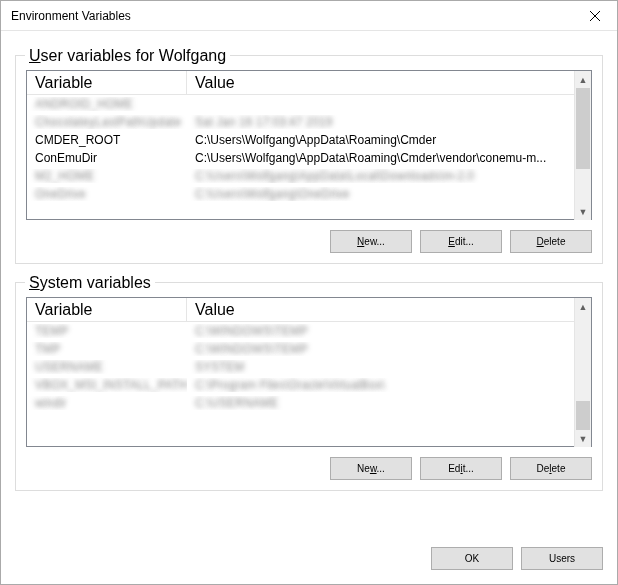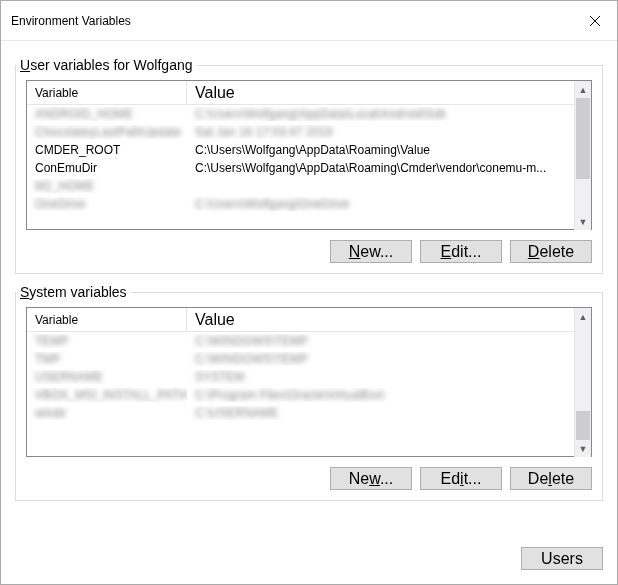--- a/index.html
+++ b/index.html
@@ -12,21 +12,21 @@
   }
   .window {
     width: 618px;
     height: 585px;
     border: 1px solid #aaa;
     display: flex;
     flex-direction: column;
     background: #fff;
   }
   .titlebar {
-    height: 40px;
+    height: 30px;
     display: flex;
     align-items: center;
     padding: 0 0 0 10px;
     border-bottom: 1px solid #e5e5e5;
     justify-content: space-between;
   }
   .titlebar-title {
     flex: 1;
     font-size: 12px;
   }
@@ -47,24 +47,24 @@
   }
   .group {
     border: 1px solid #ddd;
     position: relative;
     margin-top: 10px;
     padding: 14px 10px 10px 10px;
   }
   .group-label {
     position: absolute;
     top: -9px;
-    left: 0;
+    left: 9px;
     background: #fff;
     padding: 0 4px;
-    font-size: 14px;
+    font-size: 16px;
     color: #000;
   }
   .list {
     border: 1px solid #828790;
     background: #fff;
     position: relative;
   }
   .list-inner {
     display: flex;
   }
@@ -75,21 +75,21 @@
   .list-header {
     display: flex;
     background: #fff;
     border-bottom: 1px solid #e5e5e5;
     height: 24px;
     align-items: center;
   }
   .col-var {
     width: 160px;
     padding: 0 8px;
-    font-size: 12px;
+    font-size: 16px;
     border-right: 1px solid #e5e5e5;
     height: 100%;
     display: flex;
     align-items: center;
     text-align: right;
   }
   .col-val {
     flex: 1;
     padding: 0 8px;
     font-size: 16px;
@@ -150,21 +150,21 @@
     justify-content: flex-end;
     gap: 8px;
     margin-top: 10px;
   }
   .btn {
     width: 82px;
     height: 23px;
     border: 1px solid #adadad;
     background: #e1e1e1;
     font-family: inherit;
-    font-size: 16px;
+    font-size: 10px;
     cursor: pointer;
     padding: 0;
   }
   .footer {
     display: flex;
     justify-content: flex-end;
     gap: 8px;
     padding: 10px 14px 14px 14px;
   }
   .u { text-decoration: underline; }
@@ -195,36 +195,36 @@
       <div class="list user">
         <div class="list-inner">
           <div class="list-body">
             <div class="list-header">
               <div class="col-var">Variable</div>
               <div class="col-val">Value</div>
             </div>
             <div class="rows" id="user-rows">
                 <div class="row">
                   <div class="cell-var blurred">ANDROID_HOME</div>
-                  <div class="cell-val blurred">C:\Users\Wolfgang\AppData\Local\Android\Sdk</div>
                 </div>
                 <div class="row">
                   <div class="cell-var blurred">ChocolateyLastPathUpdate</div>
                   <div class="cell-val blurred">Sat Jan 16 17:03:47 2019</div>
                 </div>
                 <div class="row">
                   <div class="cell-var">CMDER_ROOT</div>
-                  <div class="cell-val">C:\Users\Wolfgang\AppData\Roaming\Value</div>
+                  <div class="cell-val">C:\Users\Wolfgang\AppData\Roaming\Cmder</div>
                 </div>
                 <div class="row">
                   <div class="cell-var">ConEmuDir</div>
                   <div class="cell-val">C:\Users\Wolfgang\AppData\Roaming\Cmder\vendor\conemu-m...</div>
                 </div>
                 <div class="row">
                   <div class="cell-var blurred">M2_HOME</div>
+                  <div class="cell-val blurred">C:\Users\Wolfgang\AppData\Local\Downloads\m-2.0</div>
                 </div>
                 <div class="row">
                   <div class="cell-var blurred">OneDrive</div>
                   <div class="cell-val blurred">C:\Users\Wolfgang\OneDrive</div>
                 </div>
               </div>
           </div>
           <div class="scrollbar">
             <div class="sb-btn">▲</div>
             <div class="sb-track">
@@ -288,15 +288,16 @@
       <div class="btn-row">
         <button class="btn">Ne<span class="u">w</span>...</button>
         <button class="btn">Ed<span class="u">i</span>t...</button>
         <button class="btn">De<span class="u">l</span>ete</button>
       </div>
     </div>
 
   </div>
 
   <div class="footer">
+    <button class="btn">OK</button>
     <button class="btn">Users</button>
   </div>
 </div>
 
 </body></html>

